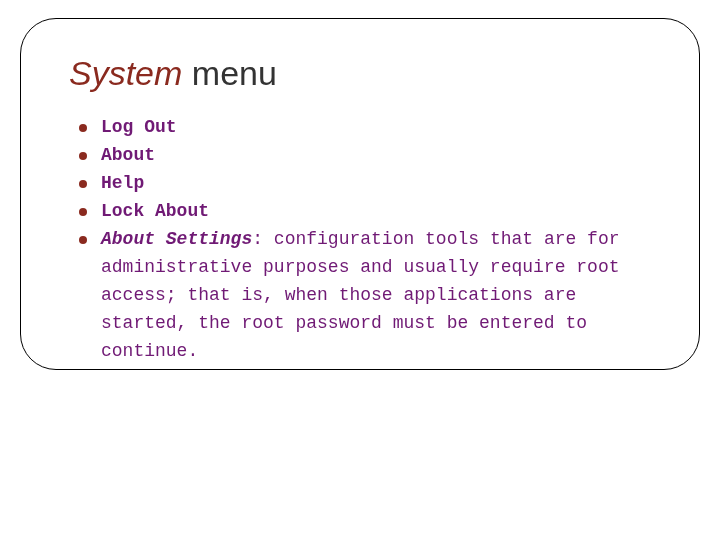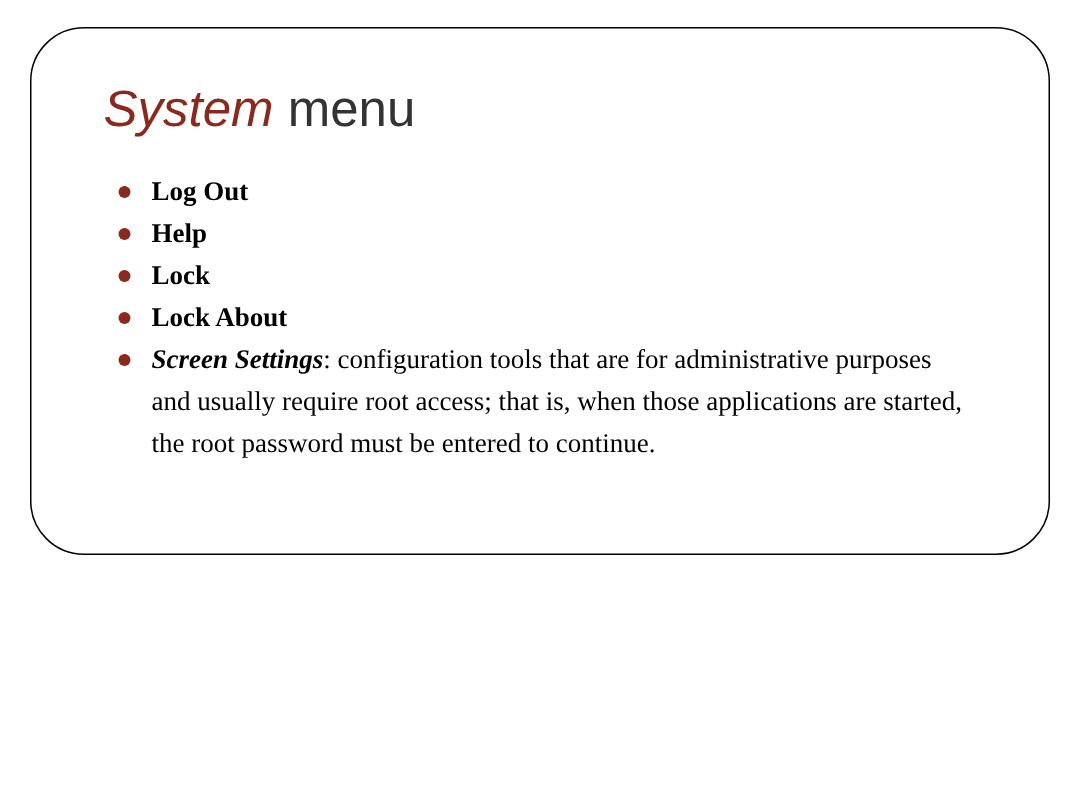--- a/index.html
+++ b/index.html
@@ -40,22 +40,22 @@
   ul.items {
     list-style: none;
     margin: 0;
     padding: 0 0 0 6px;
   }
   ul.items li {
     position: relative;
     padding-left: 26px;
     font-size: 18px;
     line-height: 1.55;
-    color: #000000;
-    font-family: Liberation Serif, serif;
+    color: #701a75;
+    font-family: Liberation Mono, monospace;
   }
   ul.items li::before {
     content: "";
     position: absolute;
     left: 4px;
     top: 0.55em;
     width: 8px;
     height: 8px;
     background: #8a2a1f;
     border-radius: 50%;
@@ -76,19 +76,19 @@
 </head>
 <body>
 
 <div class="slide">
   <div class="frame">
     <h1 class="title">
       <span class="em">System</span><span> menu</span>
     </h1>
     <ul class="items">
         <li><span class="simple">Log Out</span></li>
+        <li><span class="simple">About</span></li>
         <li><span class="simple">Help</span></li>
-        <li><span class="simple">Lock</span></li>
         <li><span class="simple">Lock About</span></li>
-        <li class="rich"><span class="label">Screen Settings</span><span class="desc">configuration tools that are for administrative purposes and usually require root access; that is, when those applications are started, the root password must be entered to continue.</span></li>
+        <li class="rich"><span class="label">About Settings</span><span class="desc">configuration tools that are for administrative purposes and usually require root access; that is, when those applications are started, the root password must be entered to continue.</span></li>
       </ul>
   </div>
 </div>
 
 </body></html>

